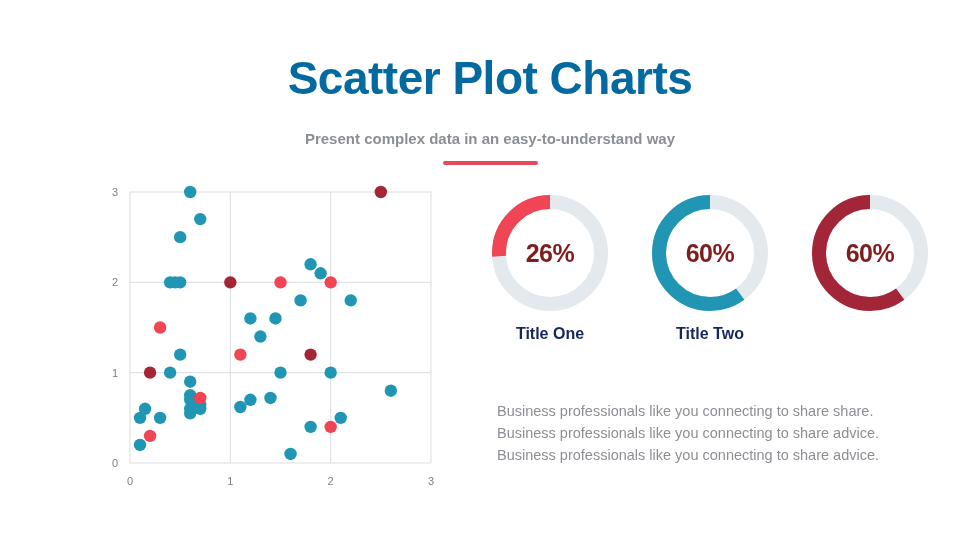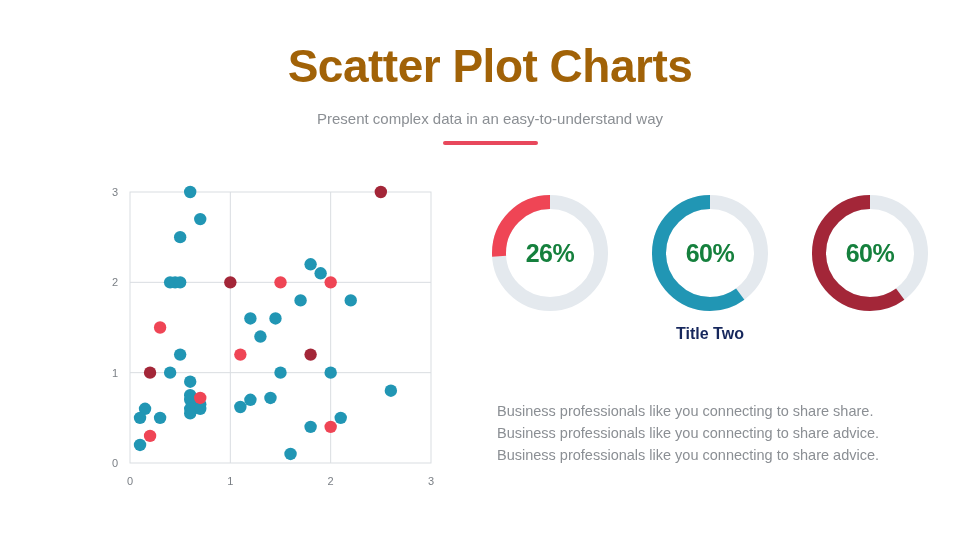--- a/index.html
+++ b/index.html
@@ -8,29 +8,29 @@
     background:#ffffff;
     font-family:"Liberation Sans", sans-serif;
     overflow:hidden;
     position:relative;
   }
   #slide{position:absolute;inset:0;}
 
   
   #header{position:absolute;left:0;top:0;width:980px;text-align:center;}
   #title{
-    margin:4px;padding-top:38px;
+    margin:16px;padding-top:38px;
     font-size:46px;font-weight:bold;
     letter-spacing:-0.5px;
-    color:#a16207;
+    color:#0369a1;
     line-height:1.05;
   }
   #subtitle{
     margin:8px;padding-top:12px;
-    font-size:15px;color:#8b8f94;font-weight:400;
+    font-size:15px;color:#8b8f94;font-weight:700;
   }
   #accent-bar{
     margin:14px auto 0 auto;
     width:95px;height:4px;border-radius:2px;
     background:#e8485c;
   }
 
   
   #scatter-panel{position:absolute;left:100px;top:170px;width:360px;height:330px;}
   #scatter-svg{display:block;}
@@ -41,21 +41,21 @@
 
   
   #donut-row{position:absolute;left:480px;top:195px;width:460px;height:165px;
              display:flex;justify-content:space-between;}
   .donut-item{width:140px;text-align:center;position:relative;}
   .donut-wrap{position:relative;width:116px;height:116px;margin:0 auto;}
   .donut-svg{display:block;}
   .donut-value{
     position:absolute;left:0;top:0;width:116px;height:116px;
     display:flex;align-items:center;justify-content:center;
-    font-size:25px;font-weight:bold;color:#15803d;letter-spacing:-0.5px;
+    font-size:25px;font-weight:bold;color:#7f1d1d;letter-spacing:-0.5px;
   }
   .donut-title{
     margin-top:14px;font-size:16px;font-weight:bold;color:#16275c;
   }
 
   
   #body-copy{
     position:absolute;left:497px;top:385px;width:392px;
     font-size:14.5px;line-height:1.55;color:#8b8f94;
   }
@@ -137,20 +137,21 @@
 
   <div id="donut-row">
       <div class="donut-item">
         <div class="donut-wrap">
           <svg class="donut-svg" width="116" height="116" viewBox="0 0 116 116">
             <circle cx="58" cy="58" r="51" fill="none" stroke="#e4e9ee" stroke-width="14"></circle>
             <circle cx="58" cy="58" r="51" fill="none" stroke="#ef4555" stroke-width="14" stroke-linecap="butt" stroke-dasharray="83.31503717320132 237.12741349295757" transform="rotate(-90 58 58) scale(1,-1) translate(0,-116)"></circle>
           </svg>
           <div class="donut-value">26%</div>
         </div>
+        <div class="donut-title">Title One</div>
       </div>
       <div class="donut-item">
         <div class="donut-wrap">
           <svg class="donut-svg" width="116" height="116" viewBox="0 0 116 116">
             <circle cx="58" cy="58" r="51" fill="none" stroke="#e4e9ee" stroke-width="14"></circle>
             <circle cx="58" cy="58" r="51" fill="none" stroke="#2196b4" stroke-width="14" stroke-linecap="butt" stroke-dasharray="192.26547039969532 128.17698026646357" transform="rotate(-90 58 58) scale(1,-1) translate(0,-116)"></circle>
           </svg>
           <div class="donut-value">60%</div>
         </div>
         <div class="donut-title">Title Two</div>

